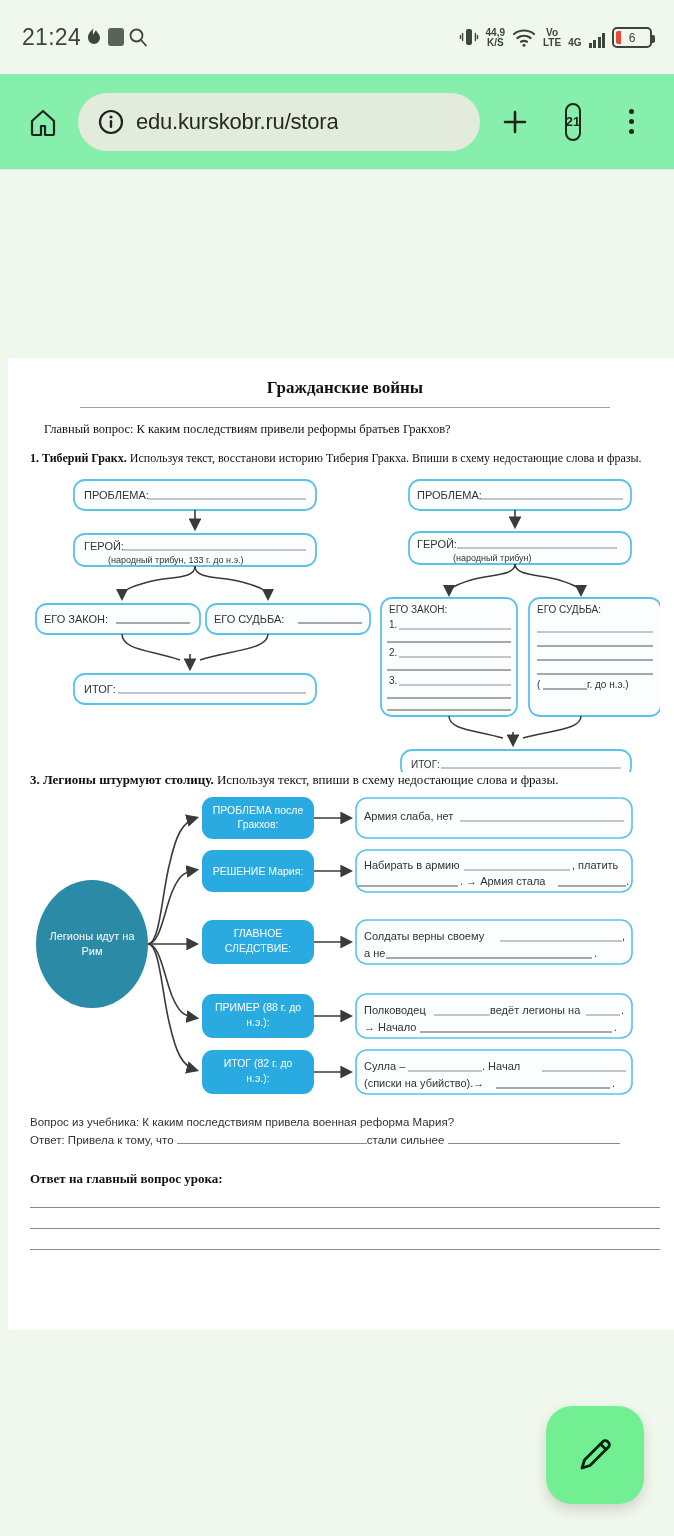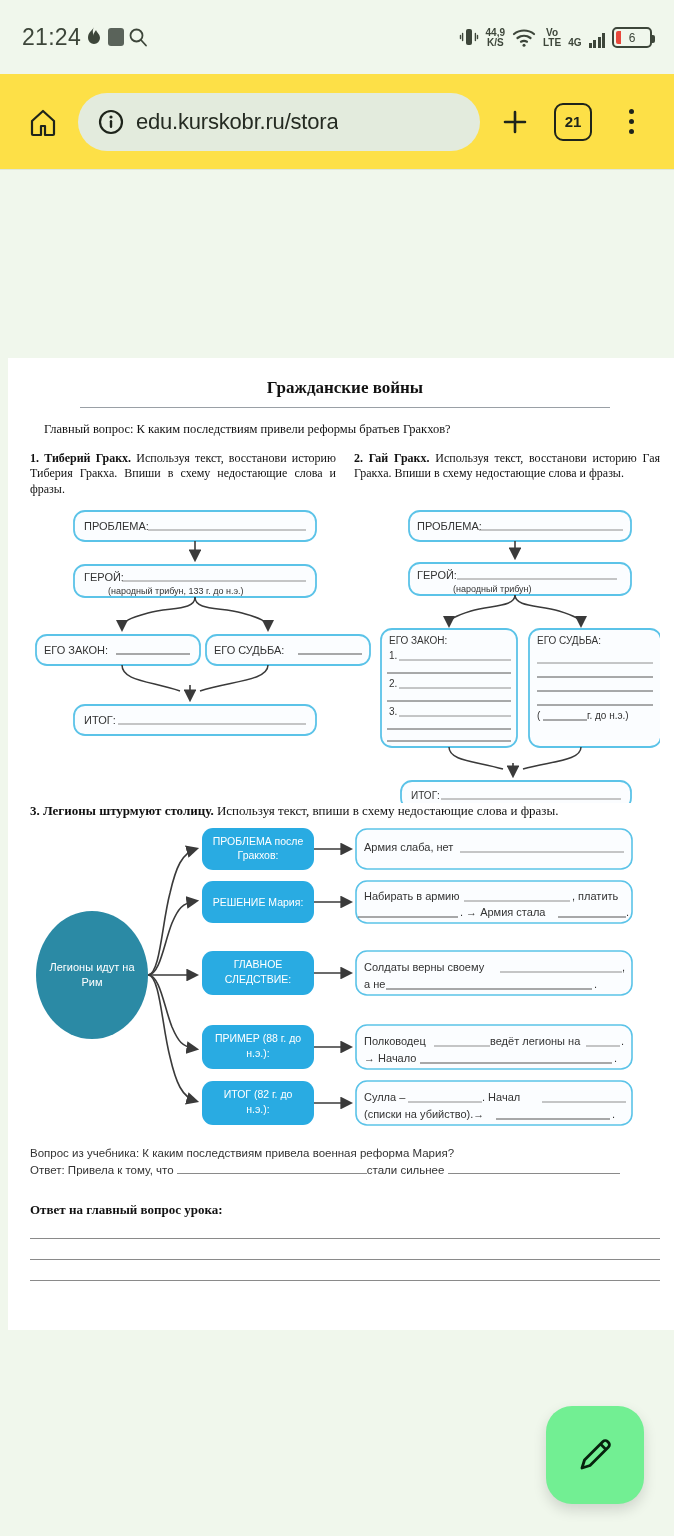--- a/index.html
+++ b/index.html
@@ -30,36 +30,36 @@
   }
   .battery::after{ content:""; position:absolute; right:-5px; top:6px; width:3px; height:8px;
     background:#3d463a; border-radius:0 2px 2px 0; }
   .battery .lvl { position:absolute; left:2px; top:2px; bottom:2px; width:5px; background:#e8483c; border-radius:2px 0 0 2px;}
   .bars { display:flex; align-items:flex-end; gap:1.5px; height:16px; }
   .bars i { width:3px; background:#3d463a; display:block; }
 
   
   .toolbar {
     position: absolute; top: 74px; left: 0; width: 674px; height: 96px;
-    background: #fde047; display: flex; align-items: center; padding: 0 16px; gap: 4px;
+    background: #86efac; display: flex; align-items: center; padding: 0 16px; gap: 4px;
     border-bottom: 1px solid #dfe8da;
   }
   .tb-btn { width: 54px; height: 54px; display:flex; align-items:center; justify-content:center; flex: none; }
   .urlbar {
     flex: 1; height: 58px; background: #e3ebdd; border-radius: 29px;
     display: flex; align-items: center; padding: 0 20px; gap: 12px; overflow: hidden;
     margin: 0 4px;
   }
   .url-text {
     font-size: 22px; color: #252b22; white-space: nowrap; overflow: hidden;
     letter-spacing: -.2px;
   }
   .tabcount {
-    width: 38px; height: 38px; border: 2.5px solid #1e241b; border-radius: 9px;
-    display:flex; align-items:center; justify-content:center; font-size:15px; font-weight:600; color:#1e241b;
+    width: 16px; height: 38px; border: 2.5px solid #1e241b; border-radius: 9px;
+    display:flex; align-items:center; justify-content:center; font-size:13px; font-weight:600; color:#1e241b;
   }
   .kebab { display:flex; flex-direction:column; gap:5px; }
   .kebab i { width:5px; height:5px; border-radius:50%; background:#1e241b; display:block; }
 
   
   .webview { position:absolute; top:170px; left:0; width:674px; height:1366px; background:#f0f7ec; overflow:hidden; }
   .paper { position:absolute; top:188px; left:8px; width:674px; height:972px; background:#ffffff; }
 
   
   .doc { position:relative; width:674px; padding: 0 22px; font-family:"Liberation Serif", serif; color:#111; }
@@ -198,24 +198,20 @@
 
         <div class="main-q">
           <b>Главный вопрос:</b>
           <span>К каким последствиям привели реформы братьев Гракхов?</span>
         </div>
 
         <div class="cols">
           <div class="col">
             <b>1. Тиберий Гракх.</b>
             <span>Используя текст, восстанови историю Тиберия Гракха. Впиши в схему недостающие слова и фразы.</span>
-          </div>
-          <div class="col">
-            <b>2. Гай Гракх.</b>
-            <span>Используя текст, восстанови историю Гая Гракха. Впиши в схему недостающие слова и фразы.</span>
           </div>
         </div>
 
         <div class="diagrams">
           <svg width="630" height="300" viewBox="0 0 630 300">
             <defs>
               <marker id="ar" markerWidth="8" markerHeight="8" refX="6" refY="4" orient="auto">
                 <path d="M0 0 L8 4 L0 8 z" fill="#3a3a3a"></path>
               </marker>
             </defs>

